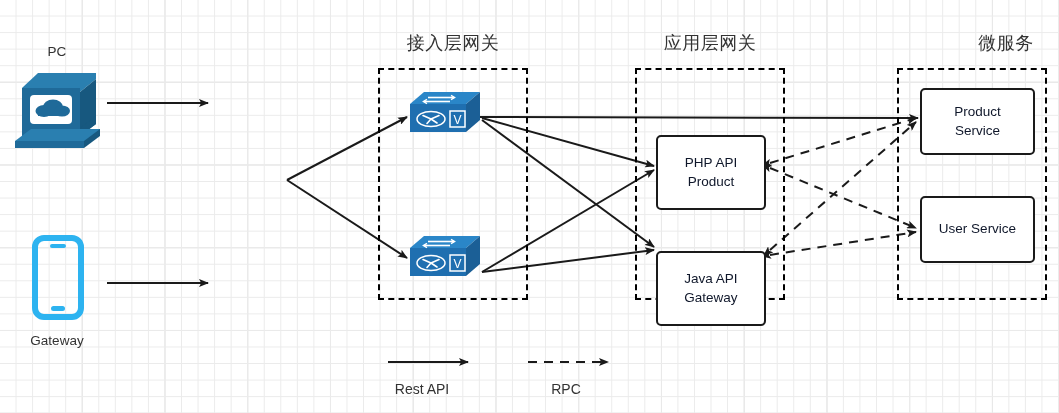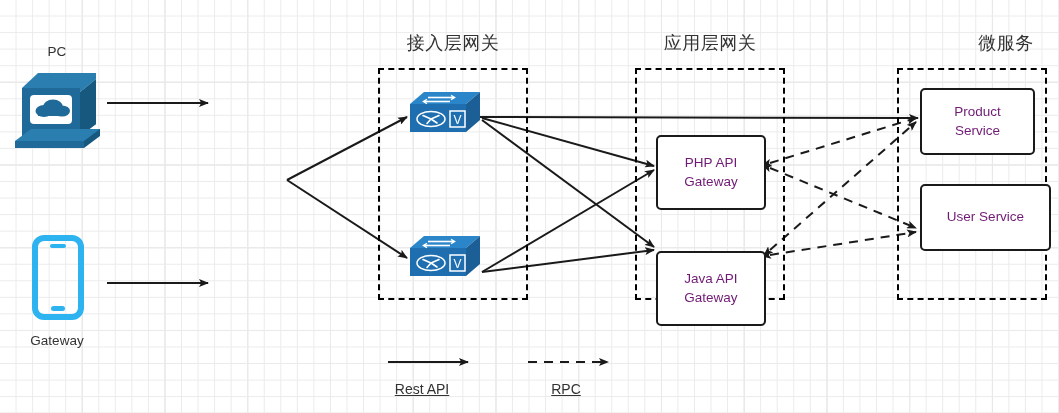--- a/index.html
+++ b/index.html
@@ -51,38 +51,37 @@
     position: absolute;
     box-sizing: border-box;
     border: 2px solid #1a1a1a;
     border-radius: 5px;
     background: #ffffff;
     display: flex;
     align-items: center;
     justify-content: center;
     text-align: center;
     font-size: 13.5px;
-    color: #701a75;
+    color: #0f172a;
     line-height: 1.35;
     white-space: pre-line;
   }
   .endpoint-label {
     position: absolute;
     font-size: 13.5px;
     color: #333333;
     white-space: nowrap;
     transform: translateX(-50%);
   }
   .legend-label {
     position: absolute;
     font-size: 14px;
     color: #333333;
     white-space: nowrap;
     transform: translateX(-50%);
-    text-decoration: underline;
   }
   .icon-wrap { position: absolute; }
 </style>
 </head>
 <body>
 
 <div id="canvas">
 
   <svg id="edges" viewBox="0 0 1059 413" xmlns="http://www.w3.org/2000/svg">
     <defs>
@@ -204,34 +203,34 @@
         <path d="M21,29 L17,33.5" stroke-linecap="round"></path>
         <path d="M21,29 L27,33" stroke-linecap="round"></path>
       </g>
       <rect x="40" y="21" width="15" height="16" fill="none" stroke="#ffffff" stroke-width="1.5"></rect>
       <text x="47.5" y="33.5" font-family="Liberation Sans, sans-serif" font-size="12" fill="#ffffff" text-anchor="middle">V</text>
     </svg>
   </div>
 
   <div class="node-box" style="left:656px; top:135px; width:110px; height:75px;">
     <span>PHP API
-Gateway</span>
+Product</span>
   </div>
 
   <div class="node-box" style="left:656px; top:216px; width:110px; height:75px;margin-top:35px;">
     <span>Java API
 Gateway</span>
   </div>
 
   <div class="node-box" style="left:920px; top:88px; width:115px; height:67px;">
     <span>Product
 Service</span>
   </div>
 
-  <div class="node-box" style="left:920px; top:184px; width:131px; height:67px;">
+  <div class="node-box" style="left:920px; top:196px; width:115px; height:67px;">
     <span>User Service</span>
   </div>
 
   <div id="legend-container">
       <div class="legend-label" style="left: 422px; top: 381px;">Rest API</div>
       <div class="legend-label" style="left: 566px; top: 381px;">RPC</div>
     </div>
 
 </div>
 

